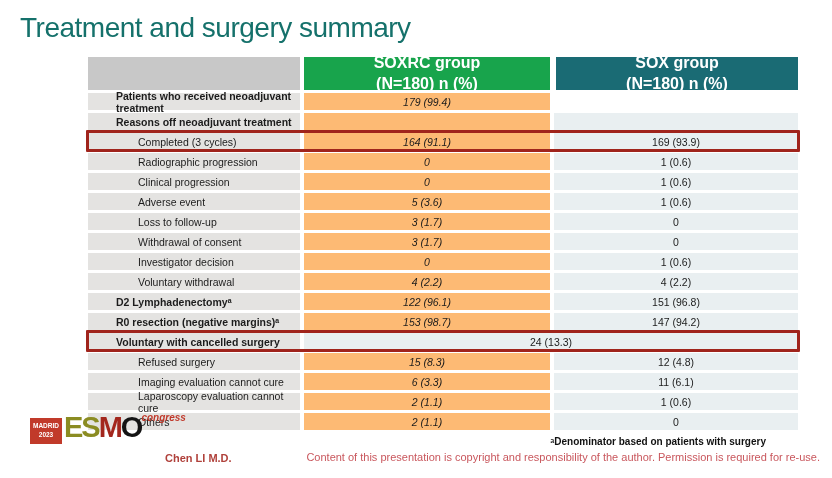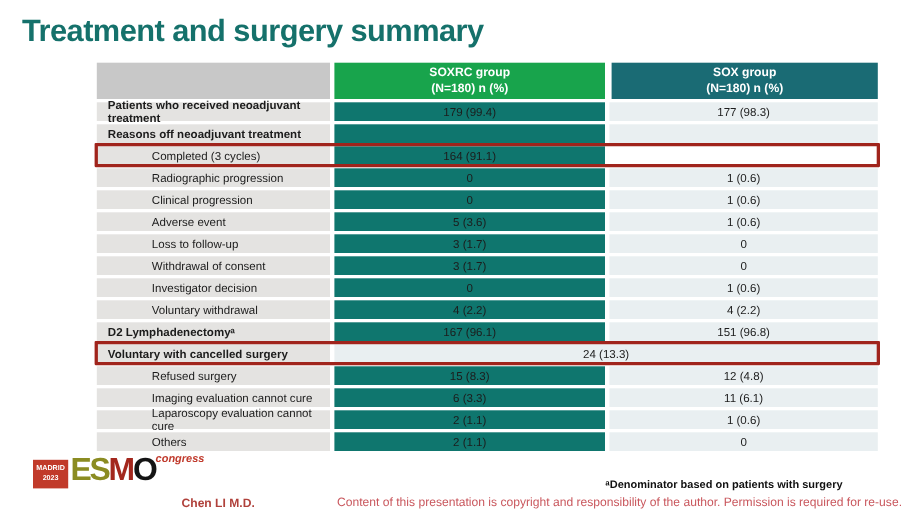--- a/index.html
+++ b/index.html
@@ -1,37 +1,37 @@
 <!DOCTYPE html>
 <html><head>
 <meta charset="utf-8">
 <style>
   * { box-sizing: border-box; }
   html,body { margin:0; padding:0; }
   body { font-family:"Liberation Sans", sans-serif; background:#ffffff; }
   .slide { position:relative; width:832px; height:478px; background:#ffffff; overflow:hidden; }
 
-  .title { position:absolute; left:20px; top:12px; font-size:28px; font-weight:bold;
+  .title { position:absolute; left:20px; top:12px; font-size:28px; font-weight:normal;
            color:#15716b; letter-spacing:-0.5px; }
 
   .table { position:absolute; left:88px; top:57px; width:710px; }
   .thead { display:flex; margin-bottom:3px; }
   .th { height:33px; display:flex; flex-direction:column; justify-content:center;
-        align-items:center; color:#ffffff; font-weight:bold; font-size:11px; line-height:1.3; }
+        align-items:center; color:#ffffff; font-weight:bold; font-size:16px; line-height:1.3; }
   .th.empty { width:212px; background:#c8c8c8; margin-right:4px; }
   .th.g { width:246px; background:#18a44c; margin-right:6px; }
   .th.t { flex:1; background:#1a6b74; }
 
   .trow { display:flex; margin-bottom:3px; position:relative; height:17px;
           font-size:10.5px; color:#1c1c1c; }
   .c { display:flex; align-items:center; }
-  .c.label { width:212px; background:#e4e3e1; margin-right:4px; padding-left:10px; }
+  .c.label { width:212px; background:#e4e3e1; margin-right:4px; padding-left:28px; }
   .trow.i .c.label { padding-left:50px; }
   .trow.b .c.label { font-weight:bold; }
-  .c.soxrc { width:246px; background:#0f766e; margin-right:4px; justify-content:center; }
+  .c.soxrc { width:246px; background:#fdba74; margin-right:4px; justify-content:center;font-style:italic; }
   .c.sox { flex:1; background:#e9eff1; justify-content:center; }
   .trow.hl::after { content:""; position:absolute; left:-2px; right:-2px; top:-3px; bottom:-2px;
                     border:3px solid #a0241c; border-radius:1px; pointer-events:none; z-index:2; }
 
   .logo { position:absolute; left:30px; top:414px; display:flex; align-items:flex-start; }
   .madrid { background:#c13a2a; color:#ffffff; font-size:6.5px; font-weight:bold;
             text-align:center; padding:4px 3px; line-height:1.35; margin-top:4px; }
   .esmo { font-size:29px; font-weight:bold; letter-spacing:-2px; line-height:27px; margin-left:2px; }
   .esmo .es { color:#8b8c22; }
   .esmo .m  { color:#a3271d; }
@@ -58,30 +58,30 @@
       </div>
       <div class="th t">
         <span>SOX group</span>
         <span>(N=180)  n (%)</span>
       </div>
     </div>
 
     <div class="trow b">
       <div class="c label">Patients who received neoadjuvant treatment</div>
       <div class="c soxrc">179 (99.4)</div>
-      <div class="c sox">177 (98.3)</div>
     </div>
     <div class="trow b">
       <div class="c label">Reasons off neoadjuvant treatment</div>
       <div class="c soxrc"></div>
       <div class="c sox"></div>
     </div>
     <div class="trow i hl">
       <div class="c label">Completed (3 cycles)</div>
       <div class="c soxrc">164 (91.1)</div>
+      <div class="c sox">169 (93.9)</div>
     </div>
     <div class="trow i">
       <div class="c label">Radiographic progression</div>
       <div class="c soxrc">0</div>
       <div class="c sox">1 (0.6)</div>
     </div>
     <div class="trow i">
       <div class="c label">Clinical progression</div>
       <div class="c soxrc">0</div>
       <div class="c sox">1 (0.6)</div>
@@ -106,22 +106,27 @@
       <div class="c soxrc">0</div>
       <div class="c sox">1 (0.6)</div>
     </div>
     <div class="trow i">
       <div class="c label">Voluntary withdrawal</div>
       <div class="c soxrc">4 (2.2)</div>
       <div class="c sox">4 (2.2)</div>
     </div>
     <div class="trow b">
       <div class="c label">D2 Lymphadenectomyᵃ</div>
-      <div class="c soxrc">167 (96.1)</div>
+      <div class="c soxrc">122 (96.1)</div>
       <div class="c sox">151 (96.8)</div>
+    </div>
+    <div class="trow b">
+      <div class="c label">R0 resection (negative margins)ᵃ</div>
+      <div class="c soxrc">153 (98.7)</div>
+      <div class="c sox">147 (94.2)</div>
     </div>
     <div class="trow b hl">
       <div class="c label">Voluntary with cancelled surgery</div>
       <div class="c sox">24 (13.3)</div>
     </div>
     <div class="trow i">
       <div class="c label">Refused surgery</div>
       <div class="c soxrc">15 (8.3)</div>
       <div class="c sox">12 (4.8)</div>
     </div>

